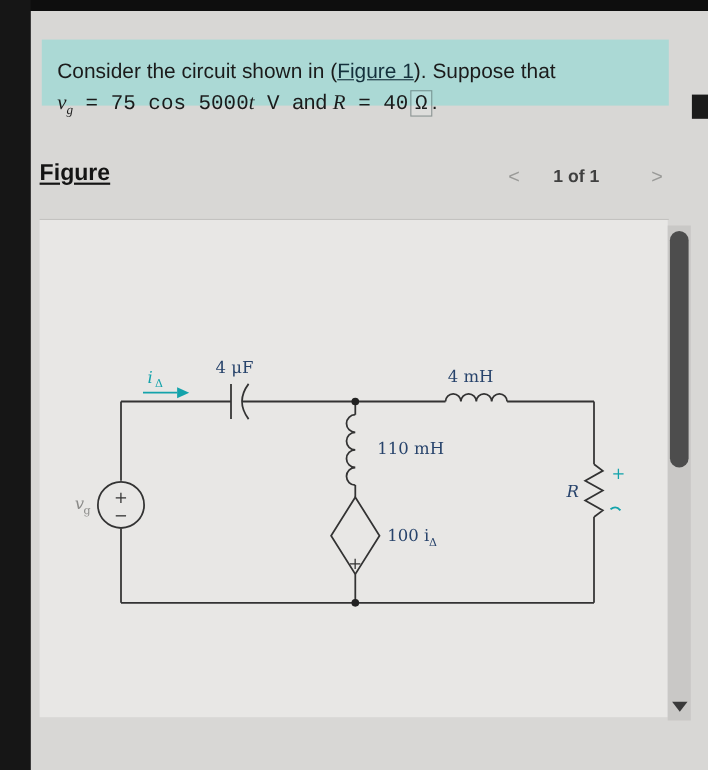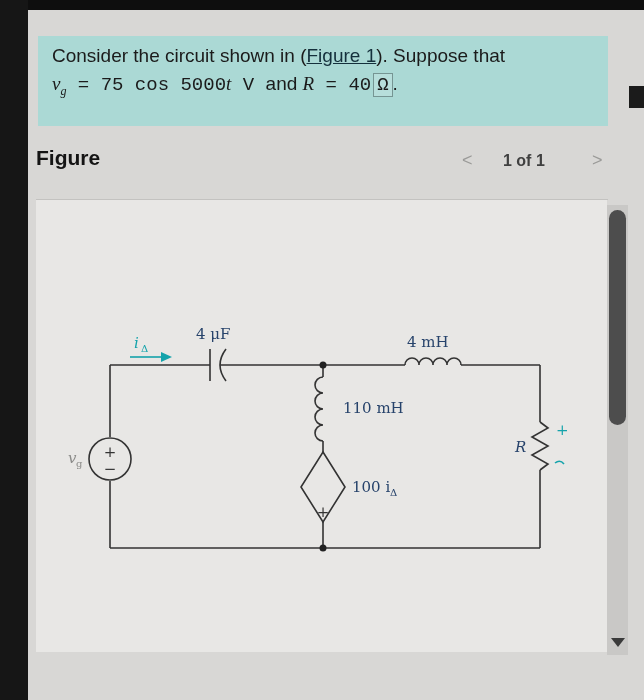--- a/index.html
+++ b/index.html
@@ -6,34 +6,34 @@
   .page {
     position:relative; width:644px; height:700px; overflow:hidden;
     background:#d8d7d5;
     font-family:"Liberation Sans", sans-serif;
   }
   .window-top-edge { position:absolute; left:0; top:0; width:644px; height:10px; background:#0e0e0e; }
   .window-left-edge { position:absolute; left:0; top:0; width:28px; height:700px; background:#161616; }
   .edge-notch { position:absolute; right:0; top:86px; width:15px; height:22px; background:#1b1b1b; }
 
   .problem-box {
-    position:absolute; left:38px; top:36px; width:570px; height:90px;
+    position:absolute; left:38px; top:36px; width:570px; height:60px;
     background:#abd9d5; color:#1b1b1b;
-    padding:6px 14px; box-sizing:border-box;
+    padding:16px 14px; box-sizing:border-box;
     font-size:19px; line-height:28px;
   }
   .figure-link { color:#14303c; text-decoration:underline; cursor:pointer; }
   .math { font-family:Liberation Mono, monospace; }
   .mvar { font-family:"Liberation Serif", serif; font-style:italic; }
   .problem-box sub { font-size:12px; font-style:italic; font-family:"Liberation Serif", serif; }
   .ohm-box { border:1px solid rgba(40,60,60,.45); padding:0 3px; margin-left:2px; background:rgba(255,255,255,.15); }
 
   .figure-title {
     position:absolute; left:36px; top:146px;
-    font-size:21px; font-weight:bold; color:#141414;
+    font-size:21px; font-weight:bold; color:#141414;text-decoration:underline;
   }
   .pager-prev { position:absolute; left:462px; top:150px; font-size:18px; color:#9a9a98; cursor:pointer; }
   .pager-label { position:absolute; left:503px; top:152px; font-size:16px; font-weight:bold; color:#404040; }
   .pager-next { position:absolute; left:592px; top:150px; font-size:18px; color:#9a9a98; cursor:pointer; }
 
   .divider { position:absolute; left:36px; top:199px; width:572px; height:1px; background:#c3c2c0; }
   .figure-area { position:absolute; left:36px; top:200px; width:571px; height:452px; background:#e8e7e5; }
 
   svg.circuit { position:absolute; left:0; top:200px; }
   .wire { stroke:#333; stroke-width:1.6; fill:none; }

